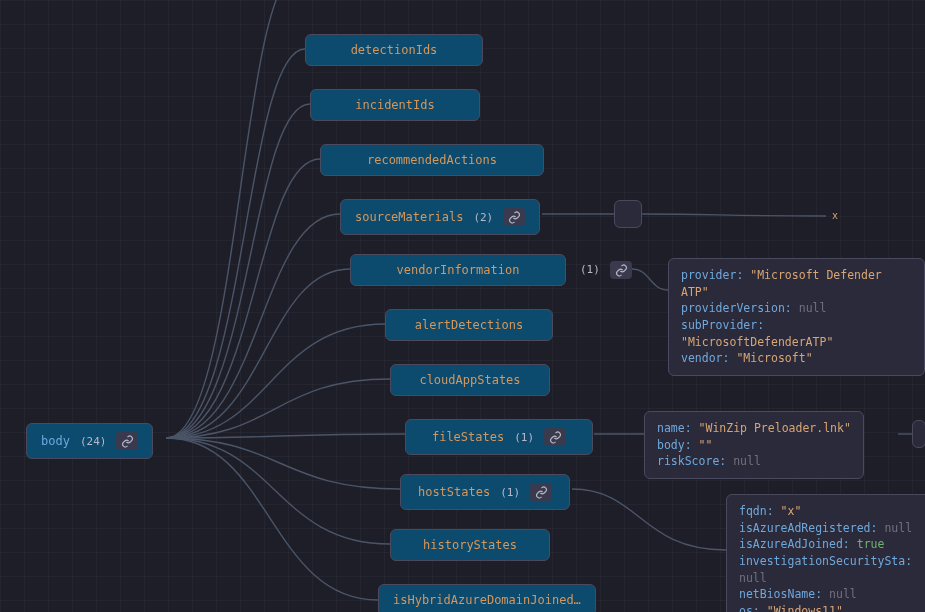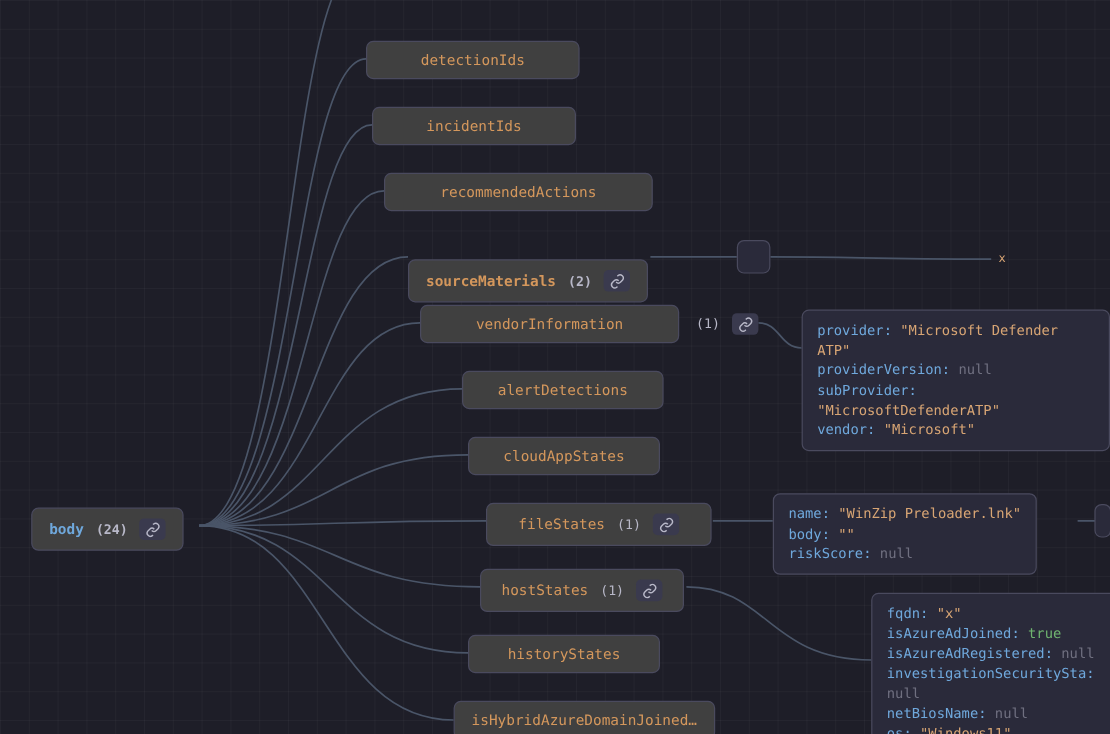--- a/index.html
+++ b/index.html
@@ -22,21 +22,21 @@
   }
   svg.edges {
     position: absolute;
     inset: 0;
     width: 925px;
     height: 612px;
     pointer-events: none;
   }
   .node {
     position: absolute;
-    background: #404040;
+    background: #0c4a6e;
     border: 1px solid #4a4a5e;
     border-radius: 6px;
     display: flex;
     align-items: center;
     padding: 8px 14px;
     gap: 10px;
     color: #c9a26f;
     white-space: nowrap;
   }
   .node .count { color: #b8b8c8; font-size: 11px; }
@@ -44,21 +44,21 @@
     display: inline-flex;
     align-items: center;
     justify-content: center;
     width: 22px;
     height: 18px;
     background: #3a3a4e;
     border-radius: 4px;
     color: #b8b8c8;
   }
   .node .link-icon svg { width: 13px; height: 13px; }
-  .root-node { color: #6fa8dc; font-weight: bold; }
+  .root-node { color: #6fa8dc; }
   .root-node .label { color: #6fa8dc; }
   .child-node .label { color: #d4975c; }
   .child-node { justify-content: center; min-width: 170px; }
   .detail-node {
     position: absolute;
     background: #2a2a3a;
     border: 1px solid #4a4a5e;
     border-radius: 6px;
     padding: 8px 12px;
     font-size: 11.5px;
@@ -134,21 +134,21 @@
 </div>
 
 <div class="node child-node" style="left:310px; top:89px; min-width:170px;">
   <span class="label">incidentIds</span>
 </div>
 
 <div class="node child-node" style="left:320px; top:144px; min-width:224px;">
   <span class="label">recommendedActions</span>
 </div>
 
-<div class="node child-node" style="left:340px; top:216px; min-width:200px; justify-content:space-between;font-weight:bold;">
+<div class="node child-node" style="left:340px; top:199px; min-width:200px; justify-content:space-between;">
   <span class="label">sourceMaterials</span>
   <span class="count">(2)</span>
   <span class="link-icon">
     <svg viewBox="0 0 24 24" fill="none" stroke="currentColor" stroke-width="2.2">
         <path d="M10 13a5 5 0 0 0 7 0l3-3a5 5 0 0 0-7-7l-1 1"></path>
         <path d="M14 11a5 5 0 0 0-7 0l-3 3a5 5 0 0 0 7 7l1-1"></path>
       </svg>
   </span>
 </div>
 <div class="small-node" style="left:614px; top:200px;"></div>
@@ -202,22 +202,22 @@
   <span class="count">(1)</span>
   <span class="link-icon">
     <svg viewBox="0 0 24 24" fill="none" stroke="currentColor" stroke-width="2.2">
         <path d="M10 13a5 5 0 0 0 7 0l3-3a5 5 0 0 0-7-7l-1 1"></path>
         <path d="M14 11a5 5 0 0 0-7 0l-3 3a5 5 0 0 0 7 7l1-1"></path>
       </svg>
   </span>
 </div>
 <div class="detail-node" style="left:726px; top:494px; width:210px;">
   <div><span class="key">fqdn:</span> <span class="str">"x"</span></div>
+  <div><span class="key">isAzureAdRegistered:</span> <span class="nul">null</span></div>
   <div><span class="key">isAzureAdJoined:</span> <span class="bool">true</span></div>
-  <div><span class="key">isAzureAdRegistered:</span> <span class="nul">null</span></div>
   <div><span class="key">investigationSecuritySta:</span> <span class="nul">null</span></div>
   <div><span class="key">netBiosName:</span> <span class="nul">null</span></div>
   <div><span class="key">os:</span> <span class="str">"Windows11"</span></div>
 
 </div>
 
 <div class="node child-node" style="left:390px; top:529px; min-width:160px;">
   <span class="label">historyStates</span>
 </div>
 

